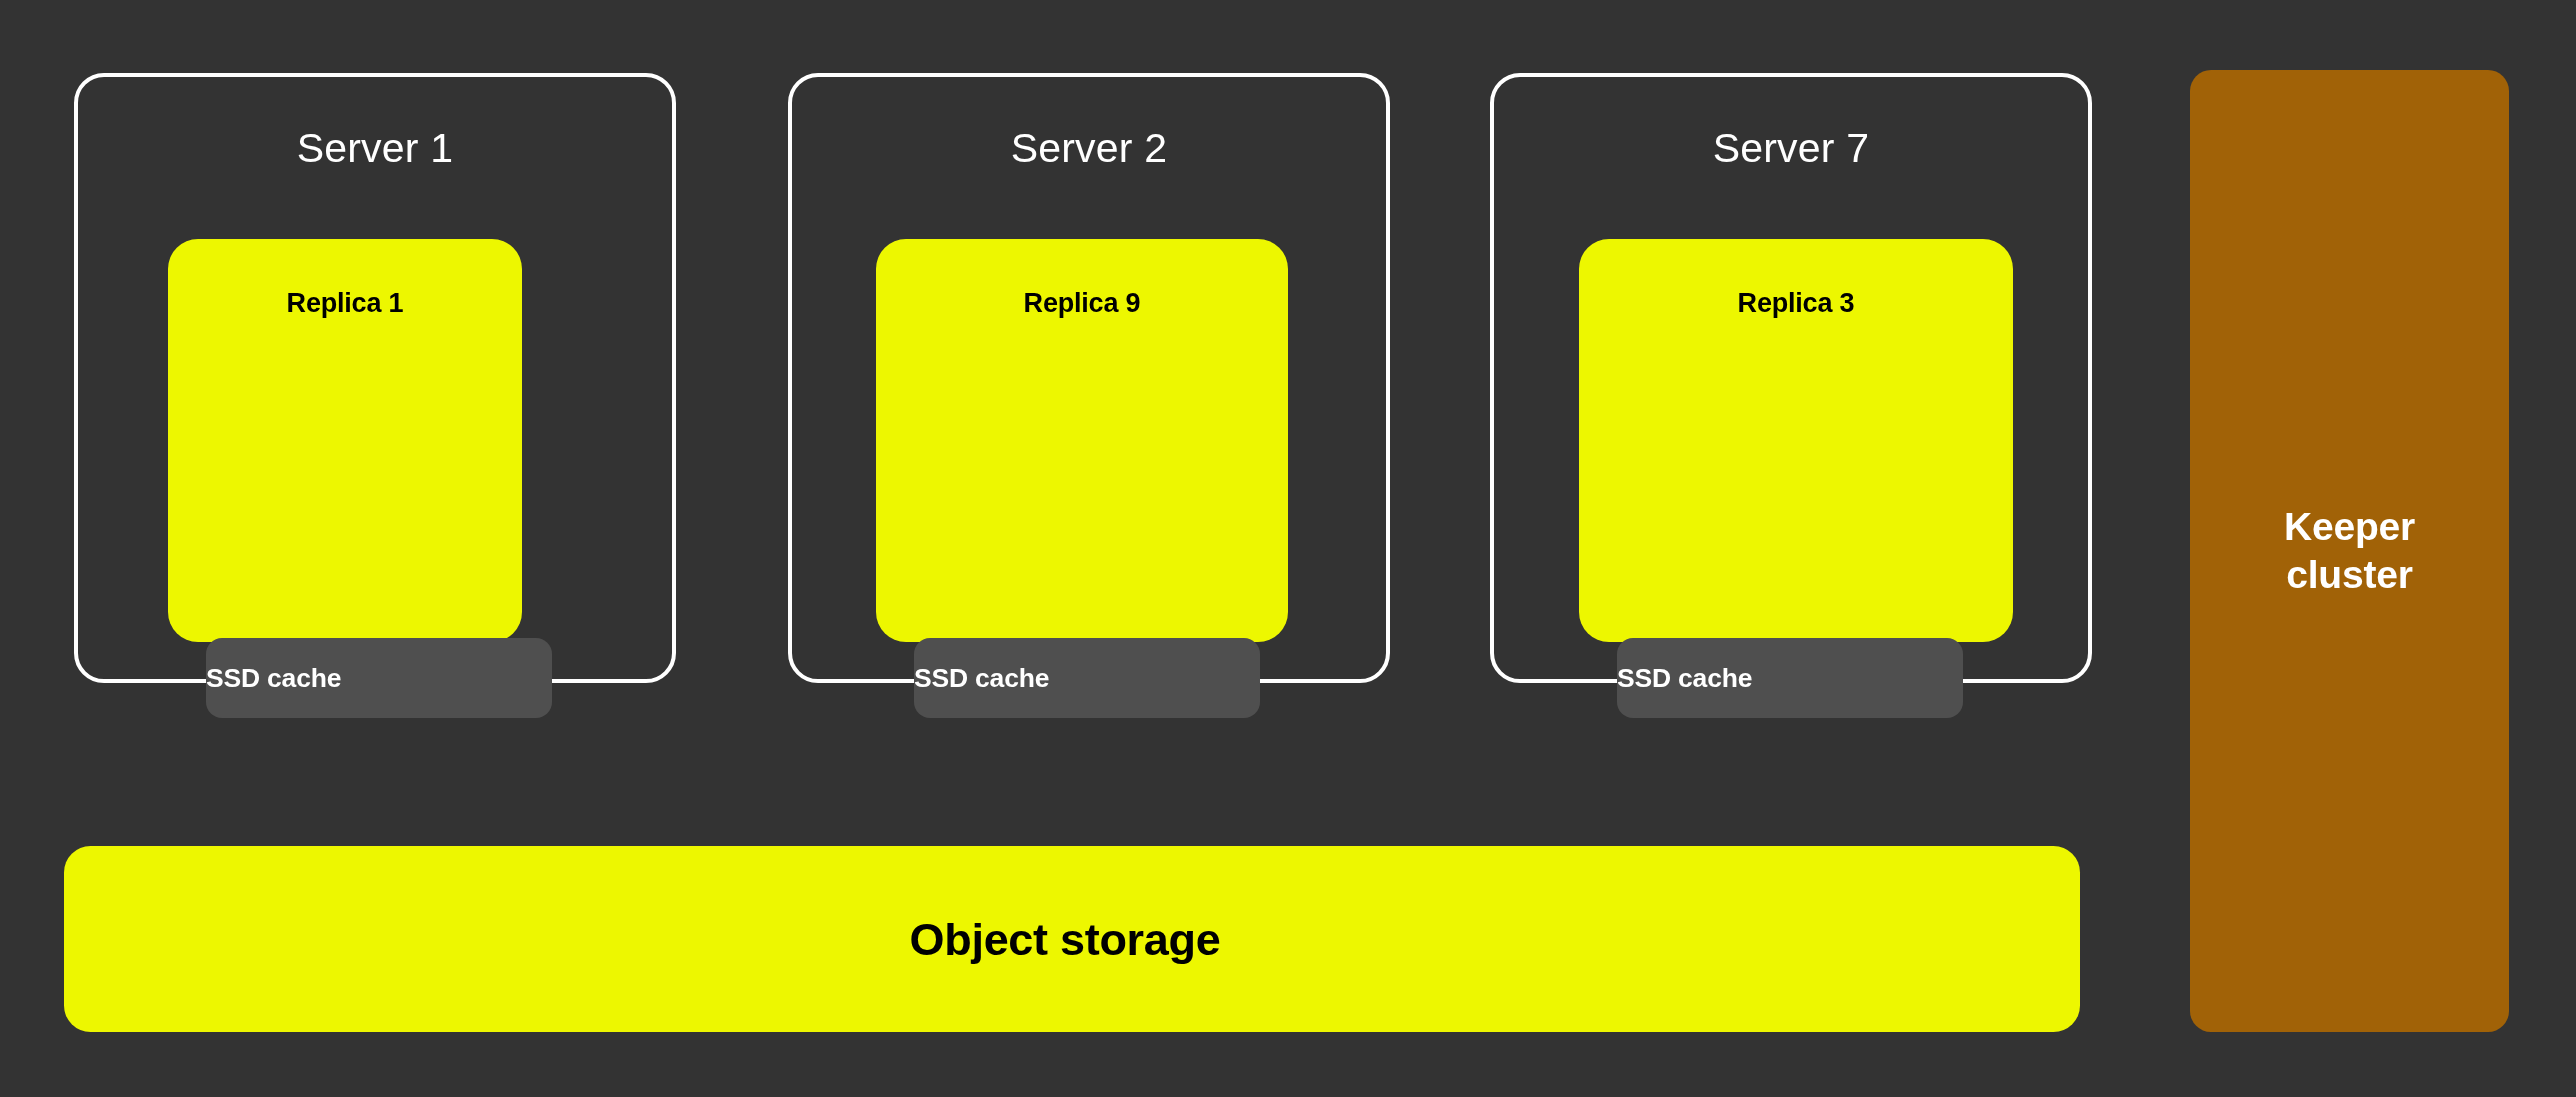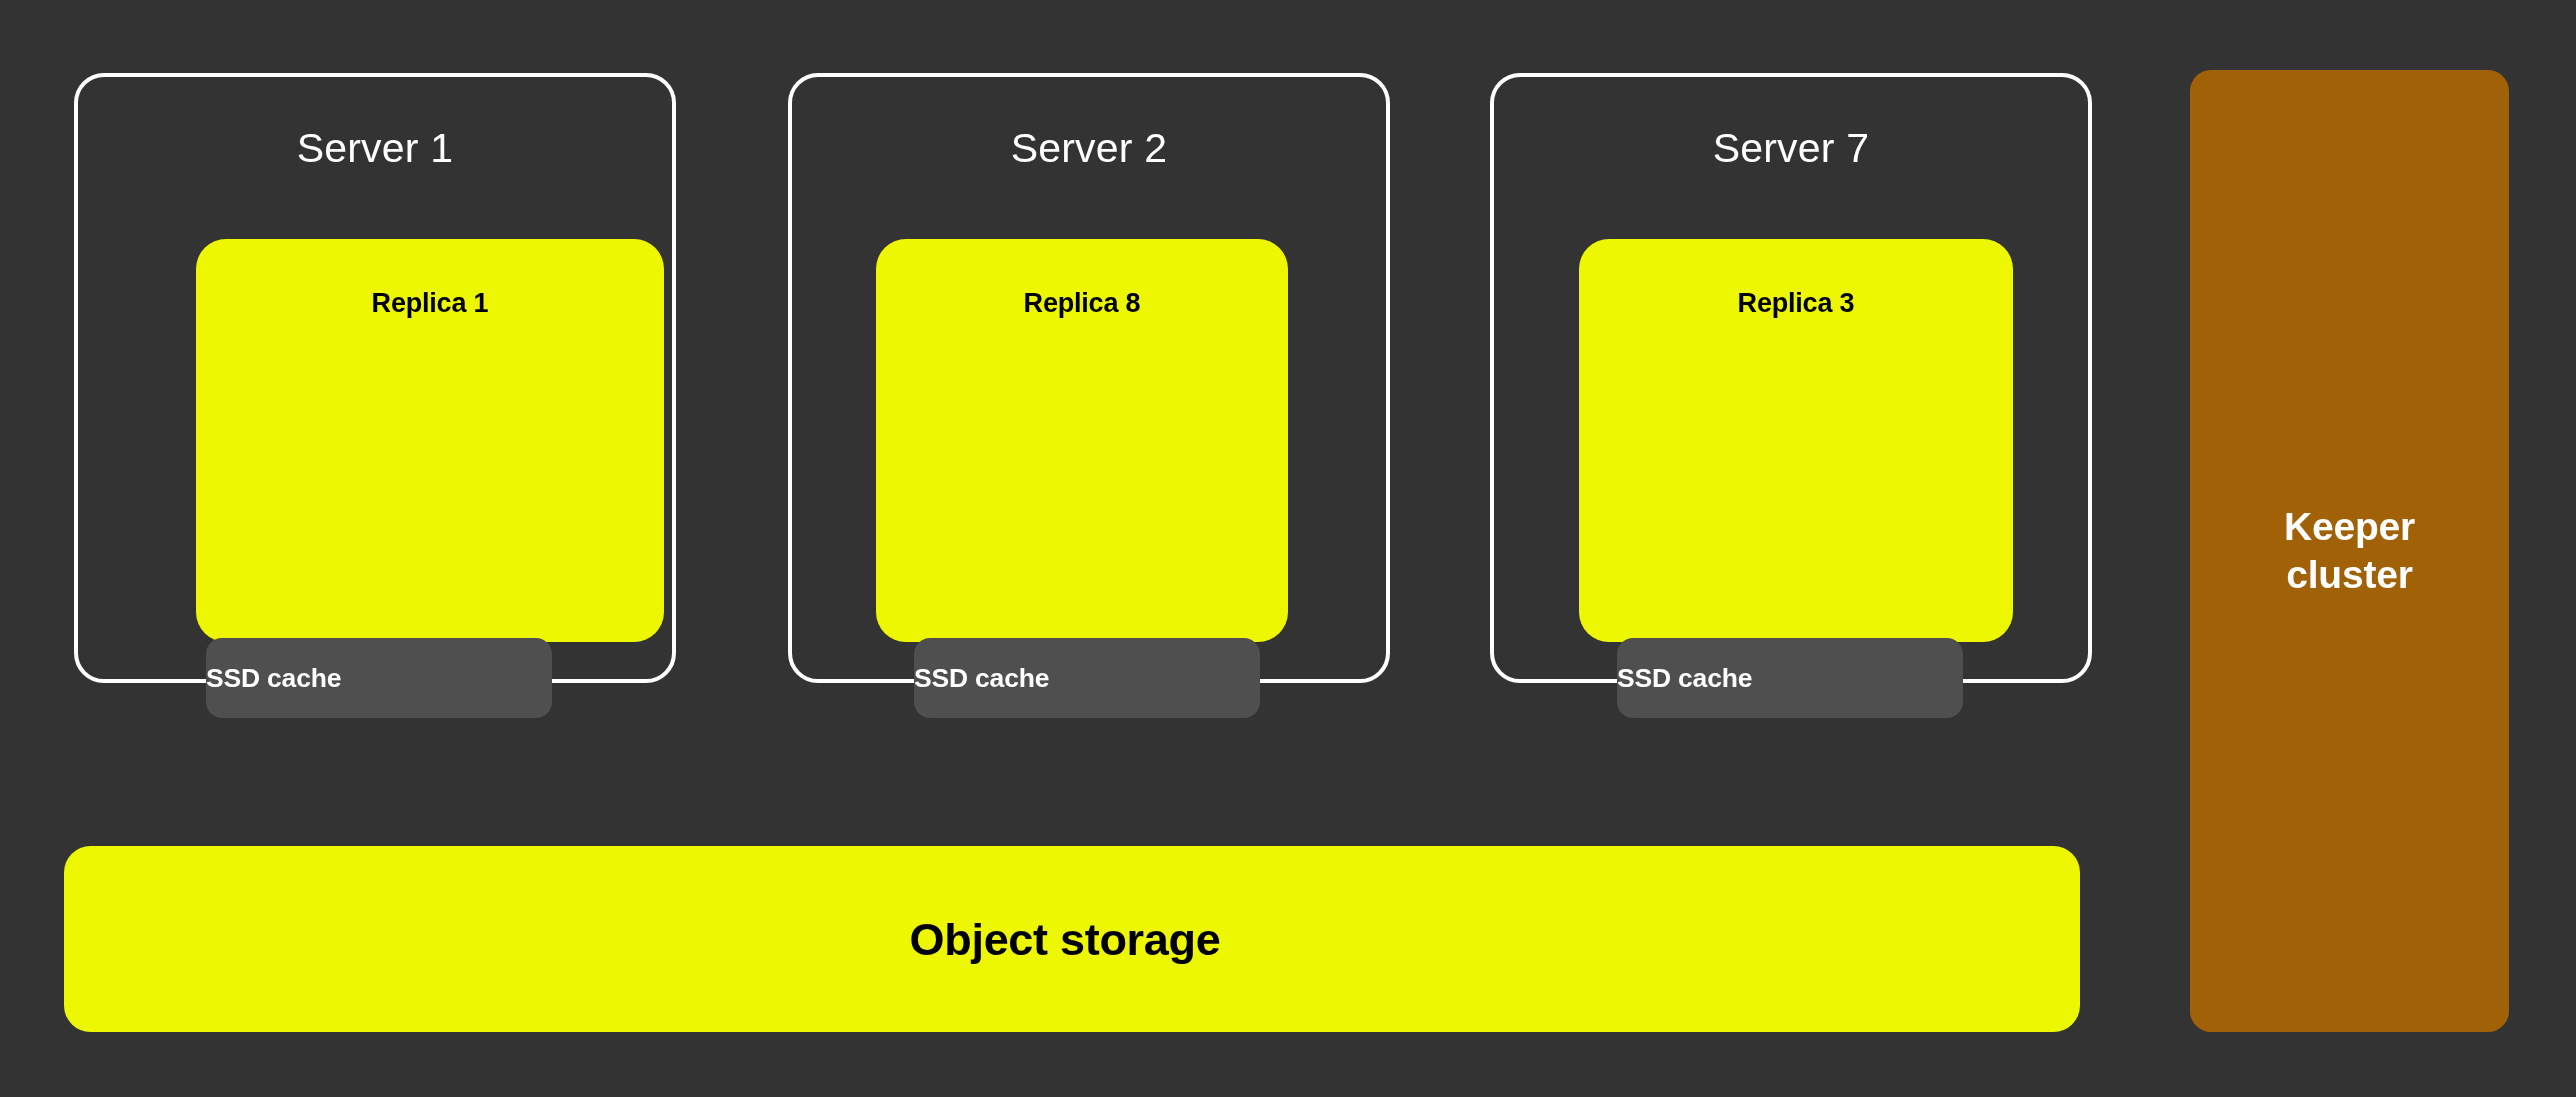--- a/index.html
+++ b/index.html
@@ -50,21 +50,21 @@
   }
 
   
   .replica {
     position: absolute;
     background: #EDF700;
     border-radius: 30px;
     top: 239px;
     height: 403px;
   }
-  .replica.r1 { left: 168px;  width: 468px; margin-left: 28px; }
+  .replica.r1 { left: 168px;  width: 354px; }
   .replica.r2 { left: 876px;  width: 412px; }
   .replica.r3 { left: 1579px; width: 412px; padding-left: 22px; }
 
   .replica-label {
     position: absolute;
     top: 51px;
     left: 0;
     right: 0;
     text-align: center;
     color: #000000;
@@ -156,21 +156,21 @@
     <div class="replica-label">Replica 1</div>
   </div>
   <div class="ssd-cache c1">
     <span class="ssd-label">SSD cache</span>
   </div>
 
   <div class="server-card s2">
     <div class="server-title">Server 2</div>
   </div>
   <div class="replica r2">
-    <div class="replica-label">Replica 8</div>
+    <div class="replica-label">Replica 9</div>
   </div>
   <div class="ssd-cache c2">
     <span class="ssd-label">SSD cache</span>
   </div>
 
   <div class="server-card s3">
     <div class="server-title">Server 7</div>
   </div>
   <div class="replica r3">
     <div class="replica-label">Replica 3</div>

